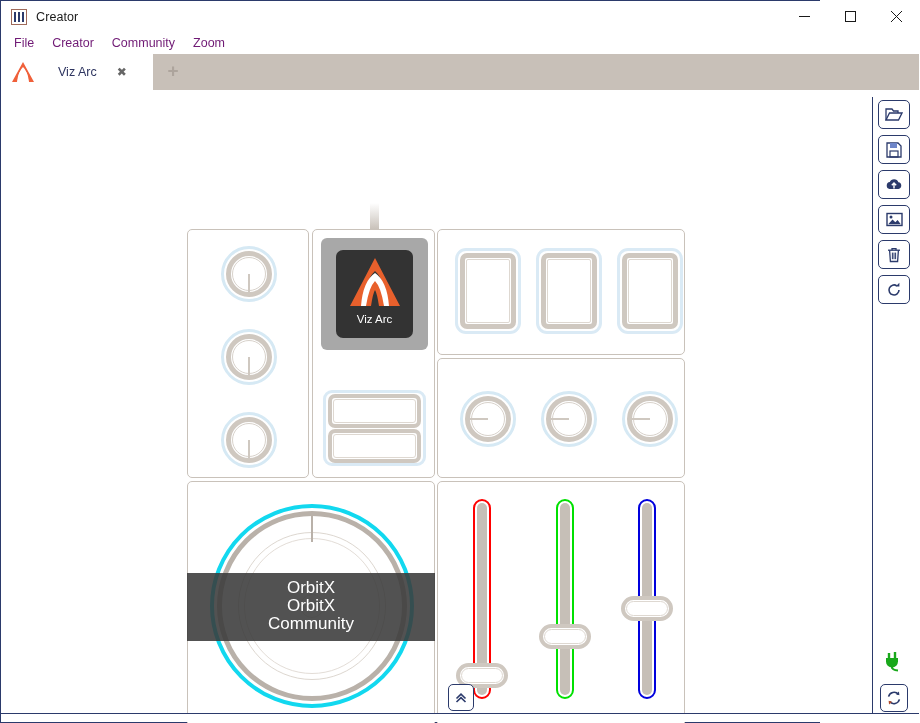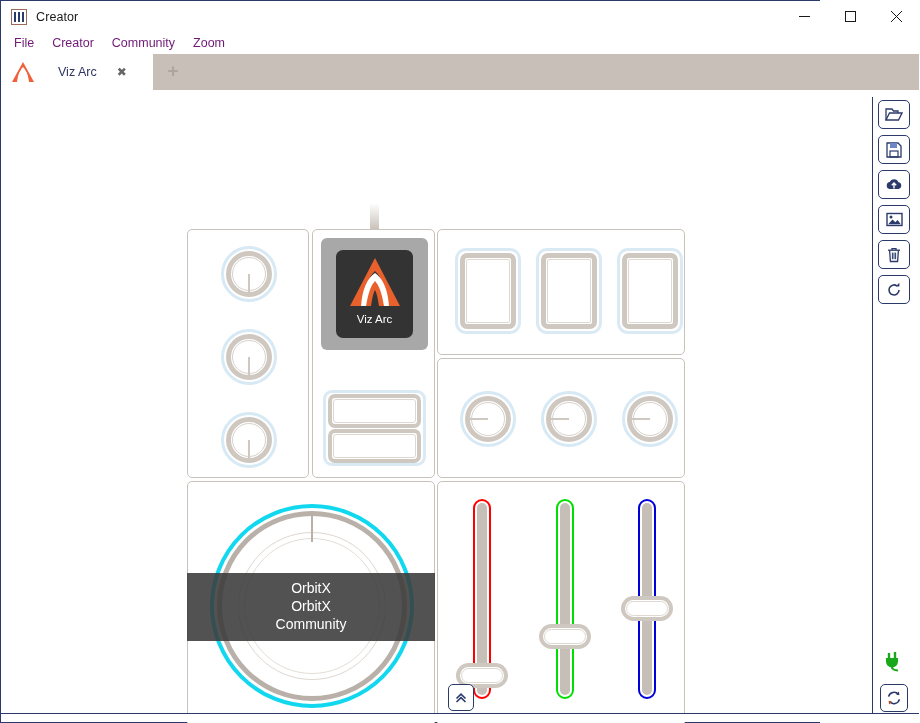--- a/index.html
+++ b/index.html
@@ -211,21 +211,21 @@
     border: 4px solid #cfc8c0; border-radius: 13px; background: #ffffff;
   }
   .sl-handle .fill {
     position: absolute; left: 1px; top: 1px; right: 1px; bottom: 1px;
     border: 1px solid #ded8d1; border-radius: 10px; background: #fff;
   }
 
   
   .tooltip {
     position: absolute; background: rgba(58,58,58,.88);
-    color: #ffffff; font-size: 14px; line-height: 18px;
+    color: #ffffff; font-size: 17px; line-height: 18px;
     text-align: center; padding: 4px 0;
   }
   #tip-trackball { left: 186px; top: 572px; width: 248px; height: 68px; padding-top: 6px; }
   #tip-zoom { left: 436px; top: 606px; width: 82px; height: 34px; padding-top: 6px; }
 
   
   .rtoolbar { position: absolute; left: 877px; top: 99px; width: 34px; }
   .rbtn {
     width: 32px; height: 29px; margin-bottom: 6px;
     border: 1px solid #2b3a6b; border-radius: 5px; background: #ffffff;

